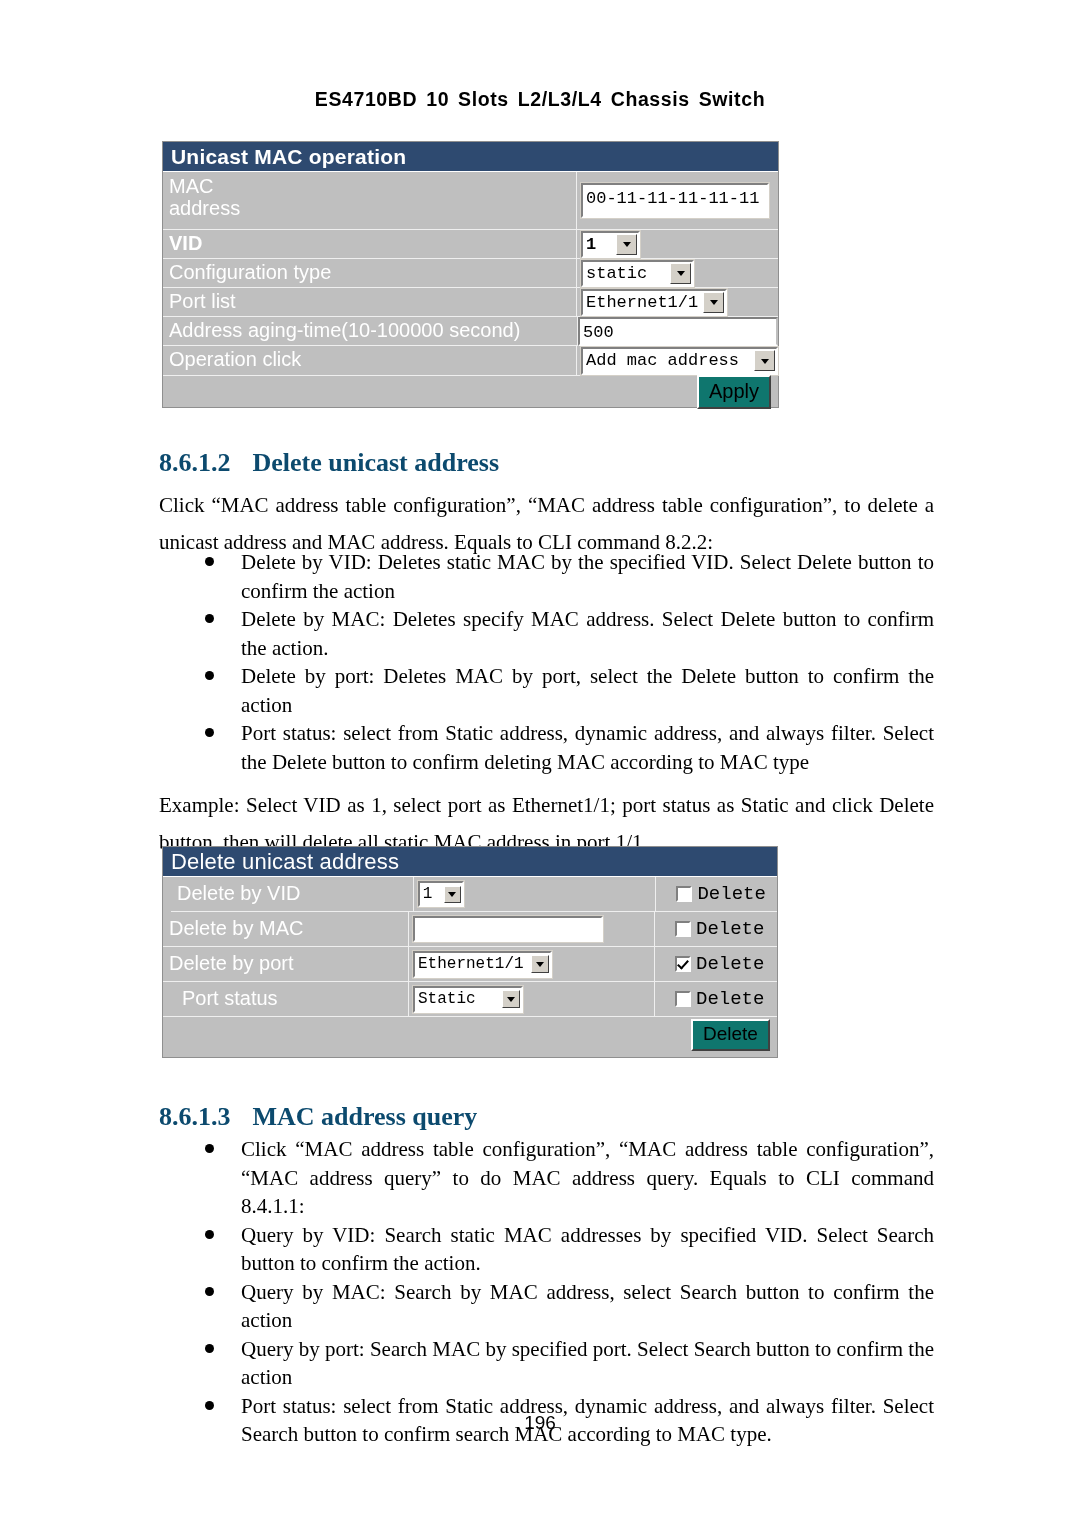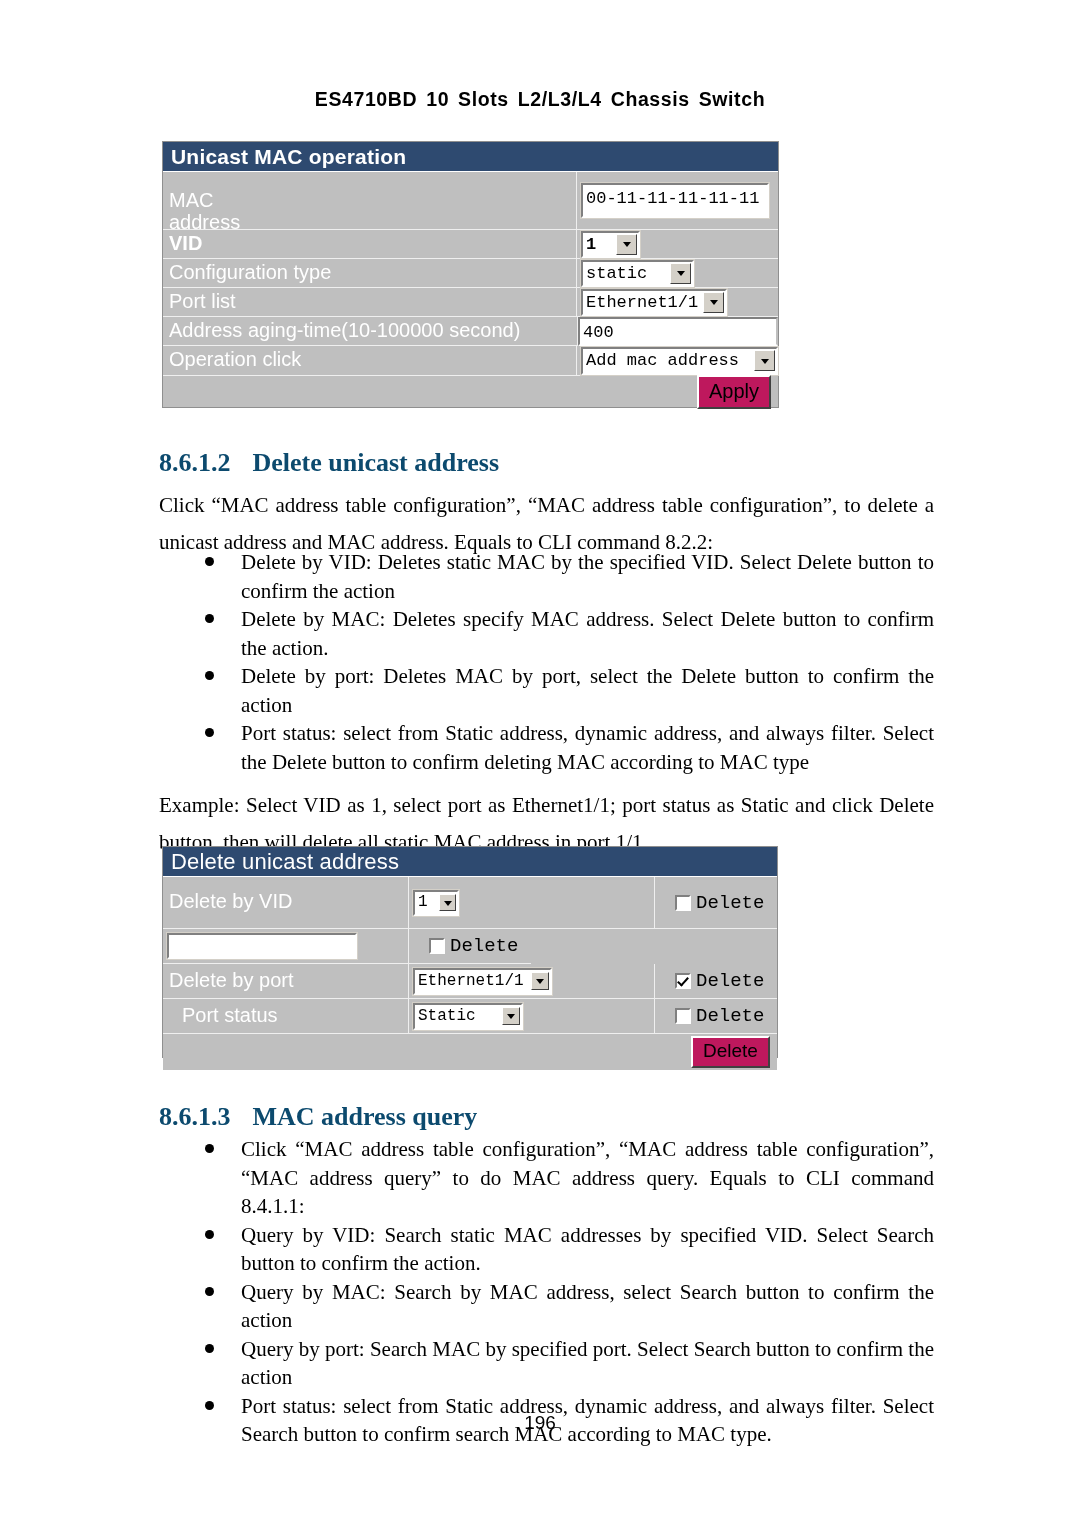--- a/index.html
+++ b/index.html
@@ -77,21 +77,21 @@
     background: #bfbfbf;
     border-bottom: 1px solid #efefef;
     border-right: 1px solid #efefef;
     display: flex;
     align-items: center;
     white-space: nowrap;
   }
   .plabel.two-line {
     display: block;
     align-items: flex-start;
-    padding-top: 18px;
+    padding-top: 4px;
   }
   .pfield {
     background: #bfbfbf;
     border-bottom: 1px solid #efefef;
     box-sizing: border-box;
     display: flex;
     align-items: center;
     padding-left: 4px;
   }
 
@@ -144,21 +144,21 @@
     position: absolute;
     left: 50%; top: 50%;
     margin-left: -4px; margin-top: -2px;
     border-left: 4px solid transparent;
     border-right: 4px solid transparent;
     border-top: 5px solid #000;
   }
 
   .btn {
     display: inline-block;
-    background: #be185d;
+    background: #0f766e;
     border: 2px solid;
     border-color: #ffffff #404040 #404040 #ffffff;
     font-family: "Liberation Sans", sans-serif;
     font-size: 20px;
     line-height: 26px;
     color: #000;
     padding: 1px 10px 3px 10px;
     box-sizing: border-box;
     white-space: nowrap;
   }
@@ -298,21 +298,21 @@
         <div class="sel" style="width:146px; height:27px;">
           <span class="seltext">Ethernet1/1</span>
           <span class="arrow"></span>
         </div>
       </div>
     </div>
 
     <div class="prow" style="height:29px;">
       <div class="plabel" style="width:415px; padding-right:17px;">Address aging-time(10-100000 second)</div>
       <div class="pfield" style="width:200px; padding-left:0;">
-        <div class="txtbox" style="width:200px; height:29px; line-height:25px; border-right-color:#bfbfbf; outline:none;">400</div>
+        <div class="txtbox" style="width:200px; height:29px; line-height:25px; border-right-color:#bfbfbf; outline:none;">500</div>
       </div>
     </div>
 
     <div class="prow" style="height:30px;">
       <div class="plabel" style="width:414px;">Operation click</div>
       <div class="pfield" style="width:201px;">
         <div class="sel" style="width:198px; height:28px;">
           <span class="seltext">Add mac address</span>
           <span class="arrow"></span>
         </div>
@@ -339,37 +339,38 @@
     <li><span class="dot"></span><span>Delete by port: Deletes MAC by port, select the Delete button to confirm the action</span></li>
     <li><span class="dot"></span><span>Port status: select from Static address, dynamic address, and always filter. Select the Delete button to confirm deleting MAC according to MAC type</span></li>
   </ul>
 
   <p class="body" style="left:159px; top:787px; width:775px;">Example: Select VID as 1, select port as Ethernet1/1; port status as Static and click Delete button, then will delete all static MAC address in port 1/1.</p>
 
   <div class="panel" style="left:162px; top:846px; width:616px; height:212px;">
 
     <div class="panel-title" style="font-weight:normal; font-size:22px;">Delete unicast address</div>
 
-    <div class="prow" style="height:52px;">
+    <div class="prow" style="height:35px;margin-left:8px;">
       <div class="plabel" style="width:246px;">Delete by VID</div>
       <div class="pfield" style="width:246px; border-right:1px solid #efefef;">
         <div class="sel" style="width:46px; height:26px; font-size:16px;">
           <span class="seltext">1</span>
           <span class="arrow" style="width:15px;height:15px;margin-left:2px;"></span>
         </div>
       </div>
       <div class="pfield" style="width:122px; padding-left:20px;">
         <span class="chkwrap">
           <span class="chk"></span>
           <span>Delete</span>
         </span>
       </div>
     </div>
 
     <div class="prow" style="height:35px;">
+      <div class="plabel" style="width:246px;">Delete by MAC</div>
       <div class="pfield" style="width:246px; border-right:1px solid #efefef;">
         <div class="txtbox" style="width:190px; height:26px; line-height:22px;"></div>
       </div>
       <div class="pfield" style="width:122px; padding-left:20px;">
         <span class="chkwrap">
           <span class="chk"></span>
           <span>Delete</span>
         </span>
       </div>
     </div>

